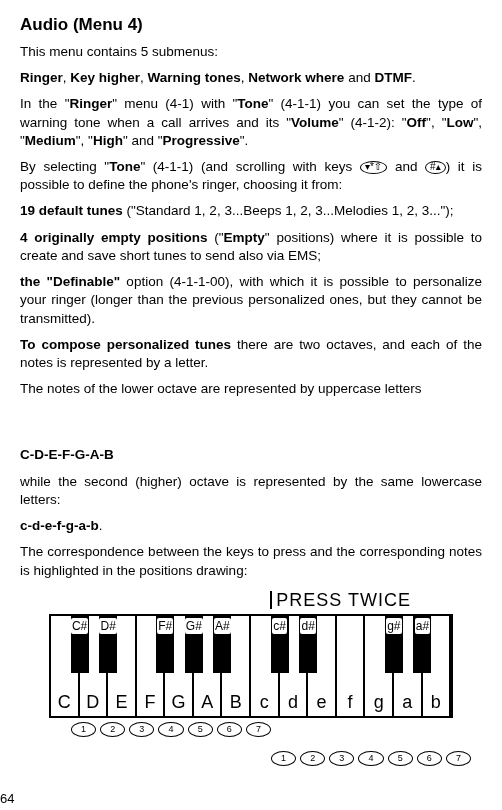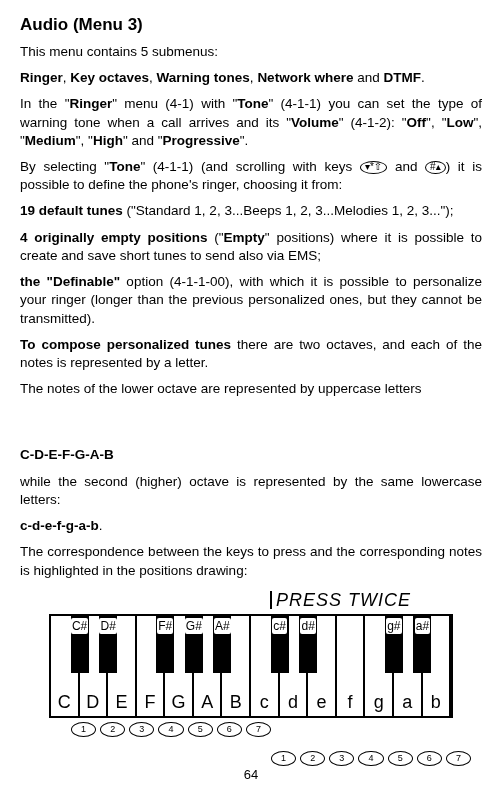--- a/index.html
+++ b/index.html
@@ -41,21 +41,20 @@
     flex-direction:column;
     align-items:center;
   }
   .press-twice-row{
     display:flex;
     width:400px;
     align-items:center;
     font-size:18px;
     letter-spacing:1px;
     margin-bottom:2px;
-    font-style:italic;
   }
   .press-twice-row .spacer{flex:1;}
   .press-twice-row .bracket{
     border-left:2px solid #000;
     height:18px;
     margin-right:4px;
   }
   .keyboard{
     width:400px;
     height:100px;
@@ -113,36 +112,35 @@
   .num-row2{width:200px;justify-content:flex-start;align-self:flex-start;margin-left:251px;margin-top:14px;}
   .num-key{
     width:24px;height:13px;
     border:1px solid #000;
     border-radius:50%;
     font-size:9px;
     display:flex;align-items:center;justify-content:center;
   }
   .page-num{
     position:absolute;
-    bottom:26px;
+    bottom:2px;
     left:0;right:0;
-    text-align:center;
     font-size:13px;
   }
 </style>
 </head>
 <body>
 
-<h1>Audio (Menu 3)</h1>
+<h1>Audio (Menu 4)</h1>
 
 <p>This menu contains 5 submenus:</p>
 
 <p>
   <span class="b">Ringer</span><span>, </span>
-  <span class="b">Key octaves</span><span>, </span>
+  <span class="b">Key higher</span><span>, </span>
   <span class="b">Warning tones</span><span>, </span>
   <span class="b">Network where</span><span> and </span>
   <span class="b">DTMF</span><span>.</span>
 </p>
 
 <p>
   <span>In the "</span><span class="b">Ringer</span><span>" menu (4-1) with "</span><span class="b">Tone</span><span>" (4-1-1) you can set the type of warning tone when a call arrives and its "</span><span class="b">Volume</span><span>" (4-1-2): "</span><span class="b">Off</span><span>", "</span><span class="b">Low</span><span>", "</span><span class="b">Medium</span><span>", "</span><span class="b">High</span><span>" and "</span><span class="b">Progressive</span><span>".</span>
 </p>
 
 <p>

